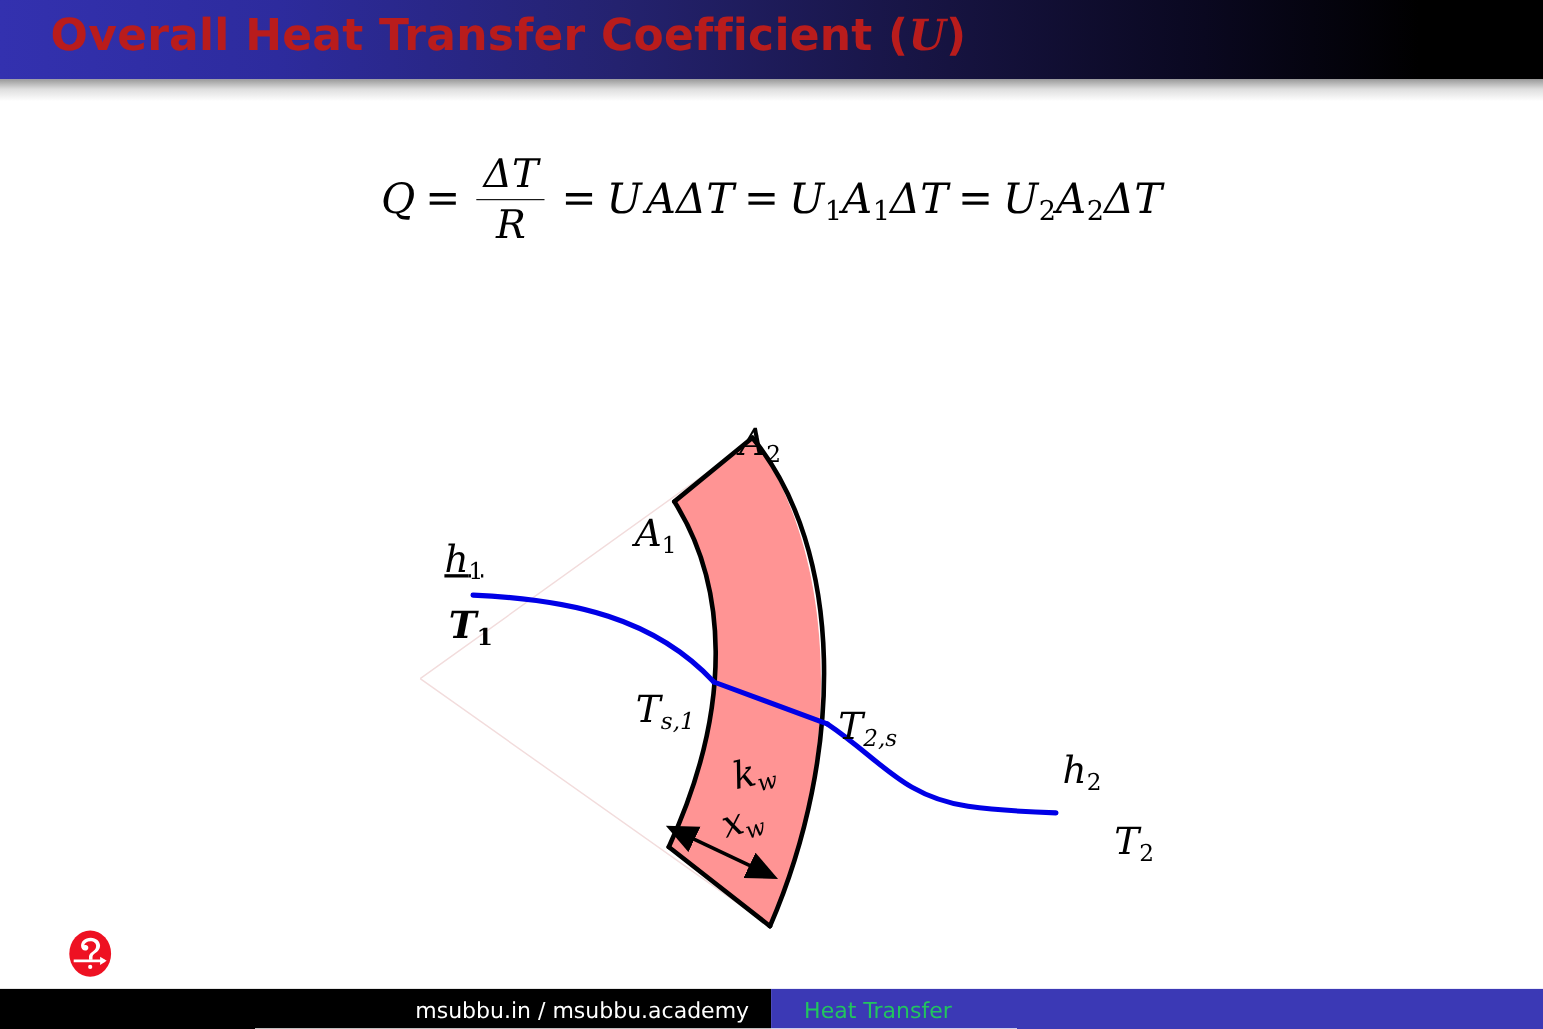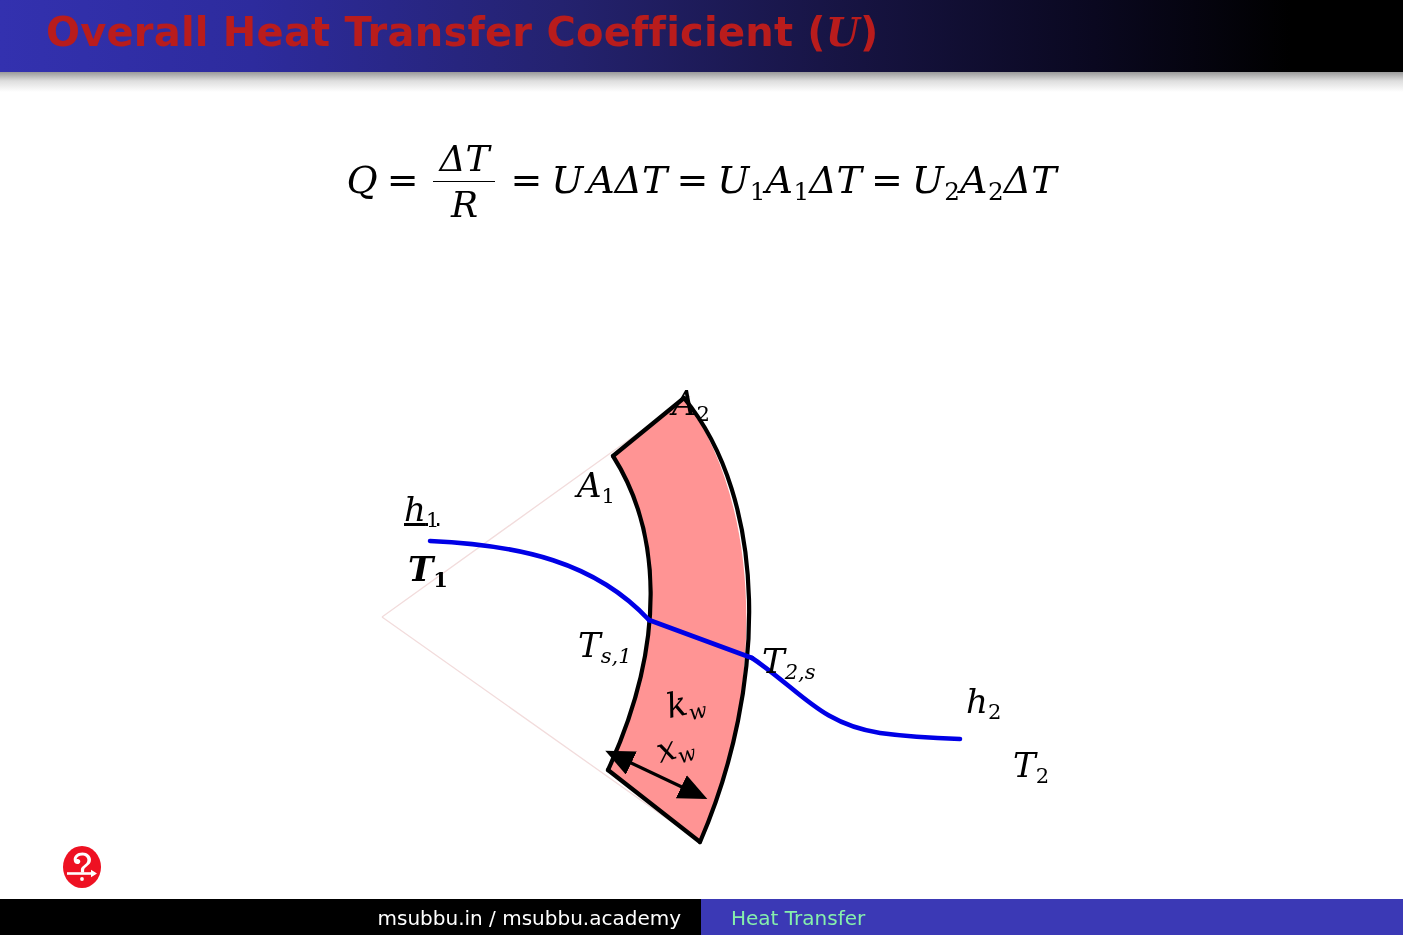--- a/index.html
+++ b/index.html
@@ -164,21 +164,21 @@
     top: 7px;
     color: #ffffff;
     font-size: 20px;
     font-family: "DejaVu Sans", sans-serif;
     white-space: nowrap;
   }
   .footer-right-text {
     position: absolute;
     left: 30px;
     top: 7px;
-    color: #86efac;
+    color: #22c55e;
     font-size: 20px;
     font-family: "DejaVu Sans", sans-serif;
     white-space: nowrap;
   }
 
   
   .logo {
     position: absolute;
     left: 58px;
     top: 843px;

